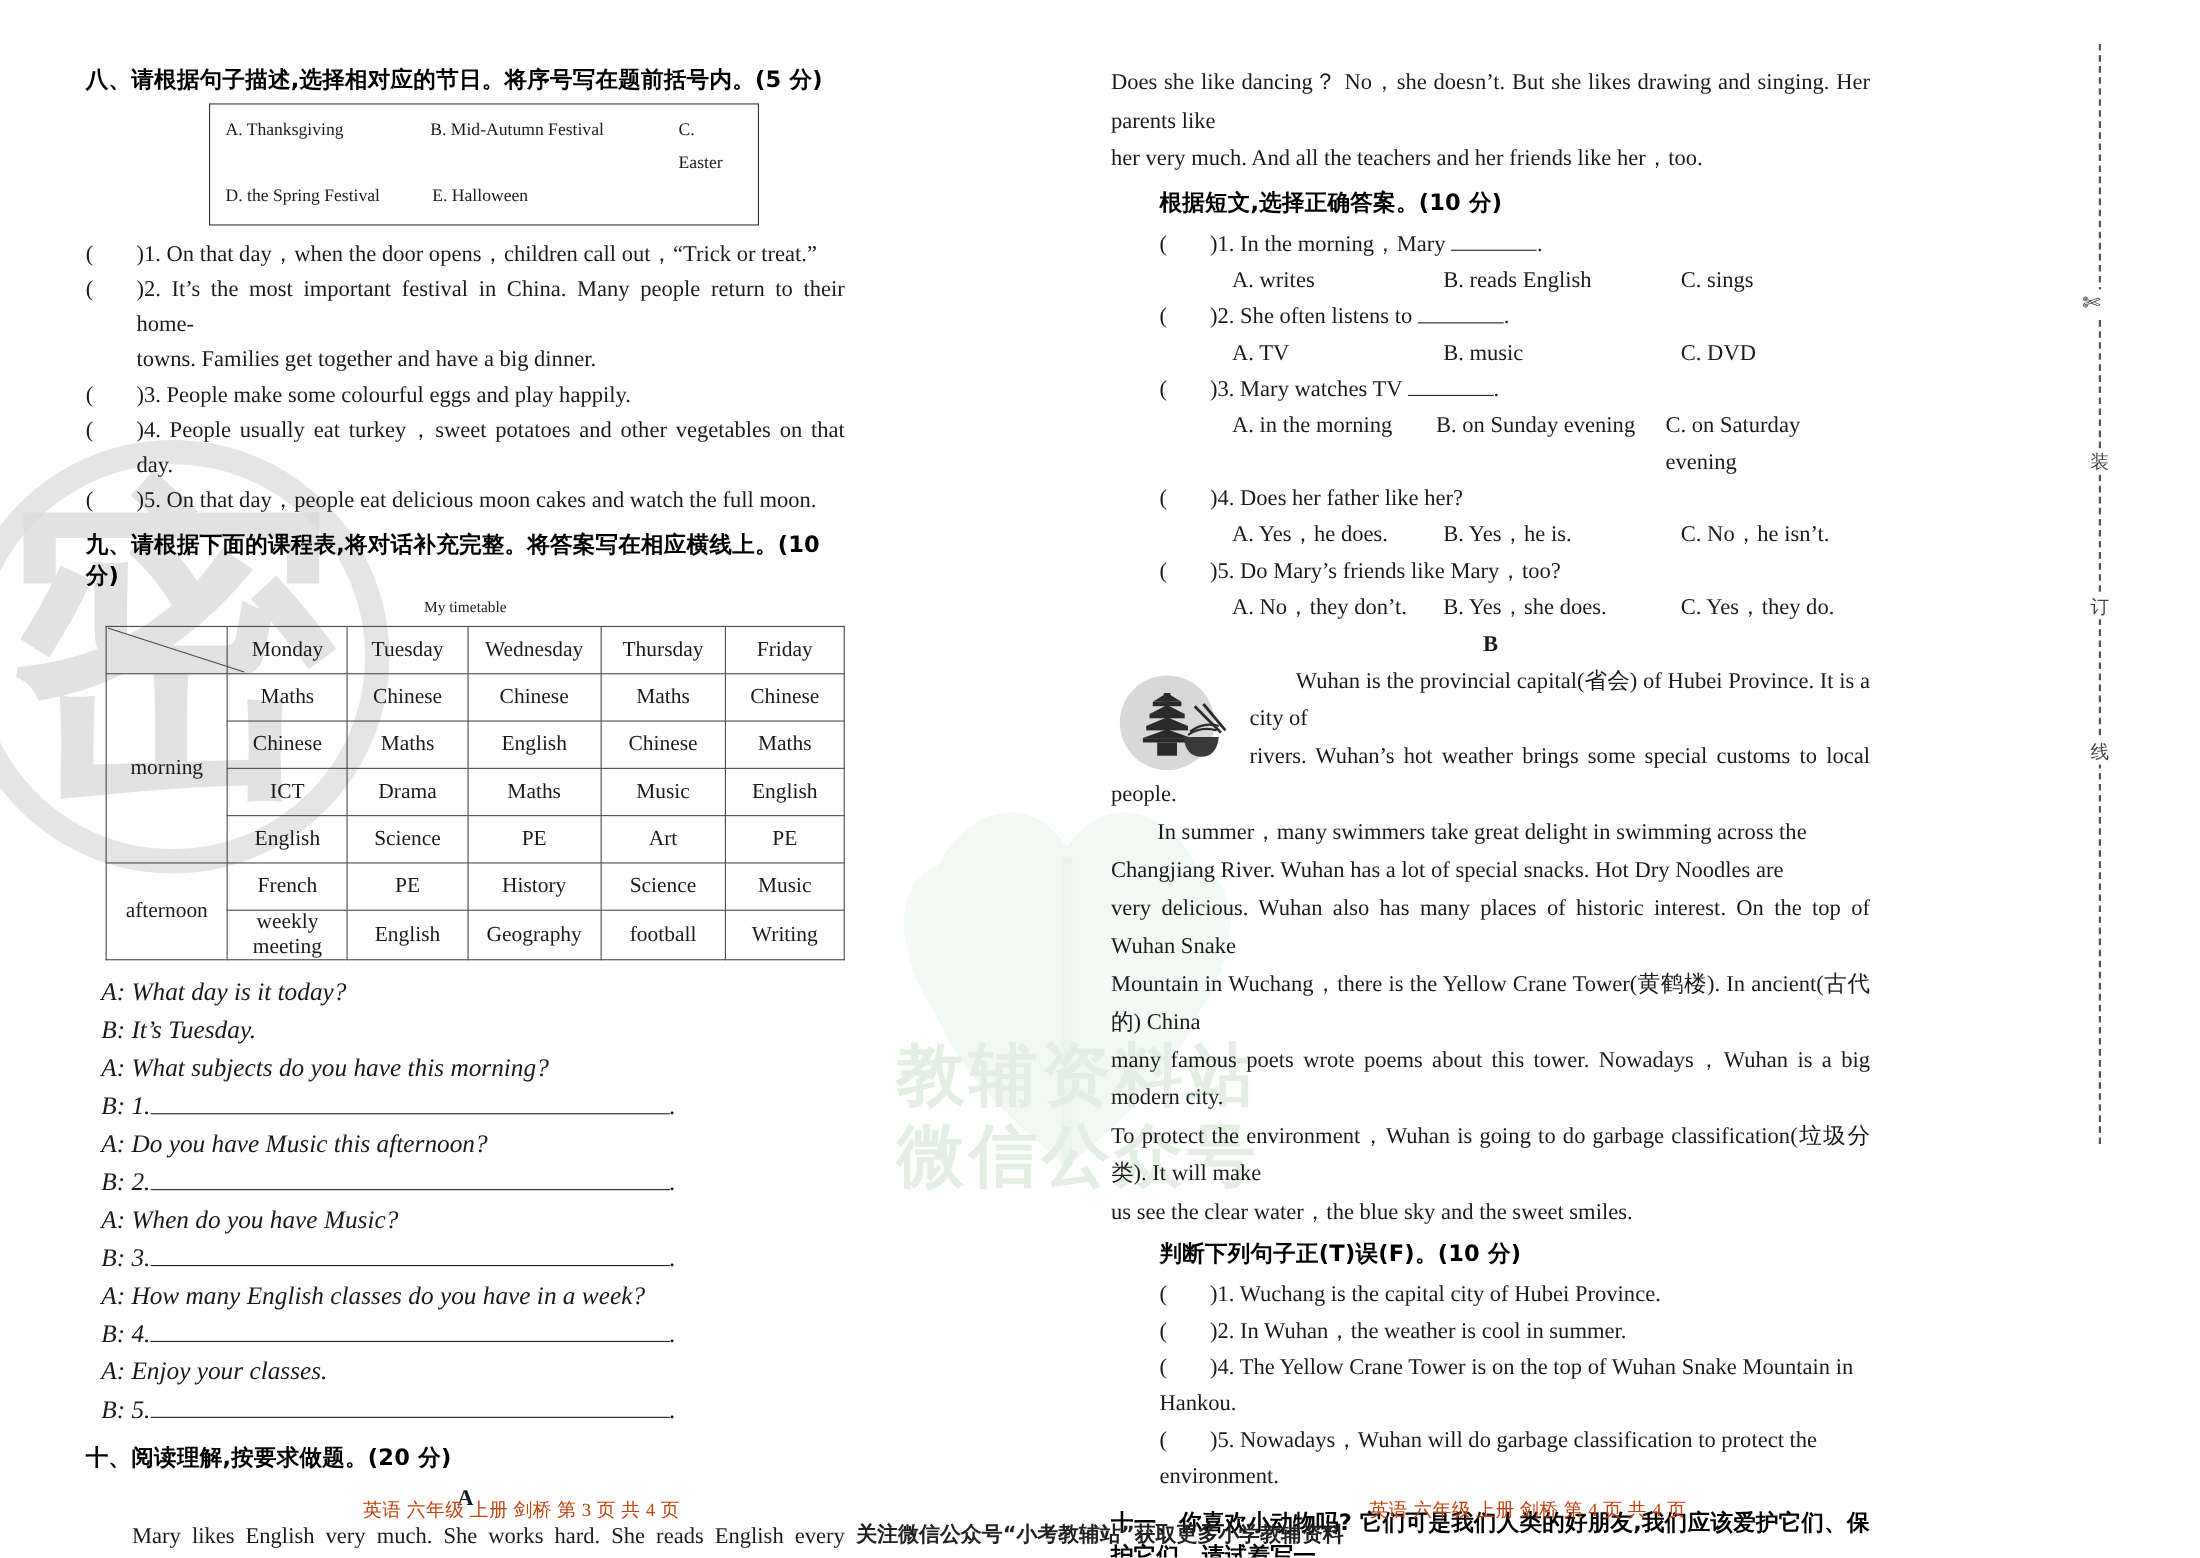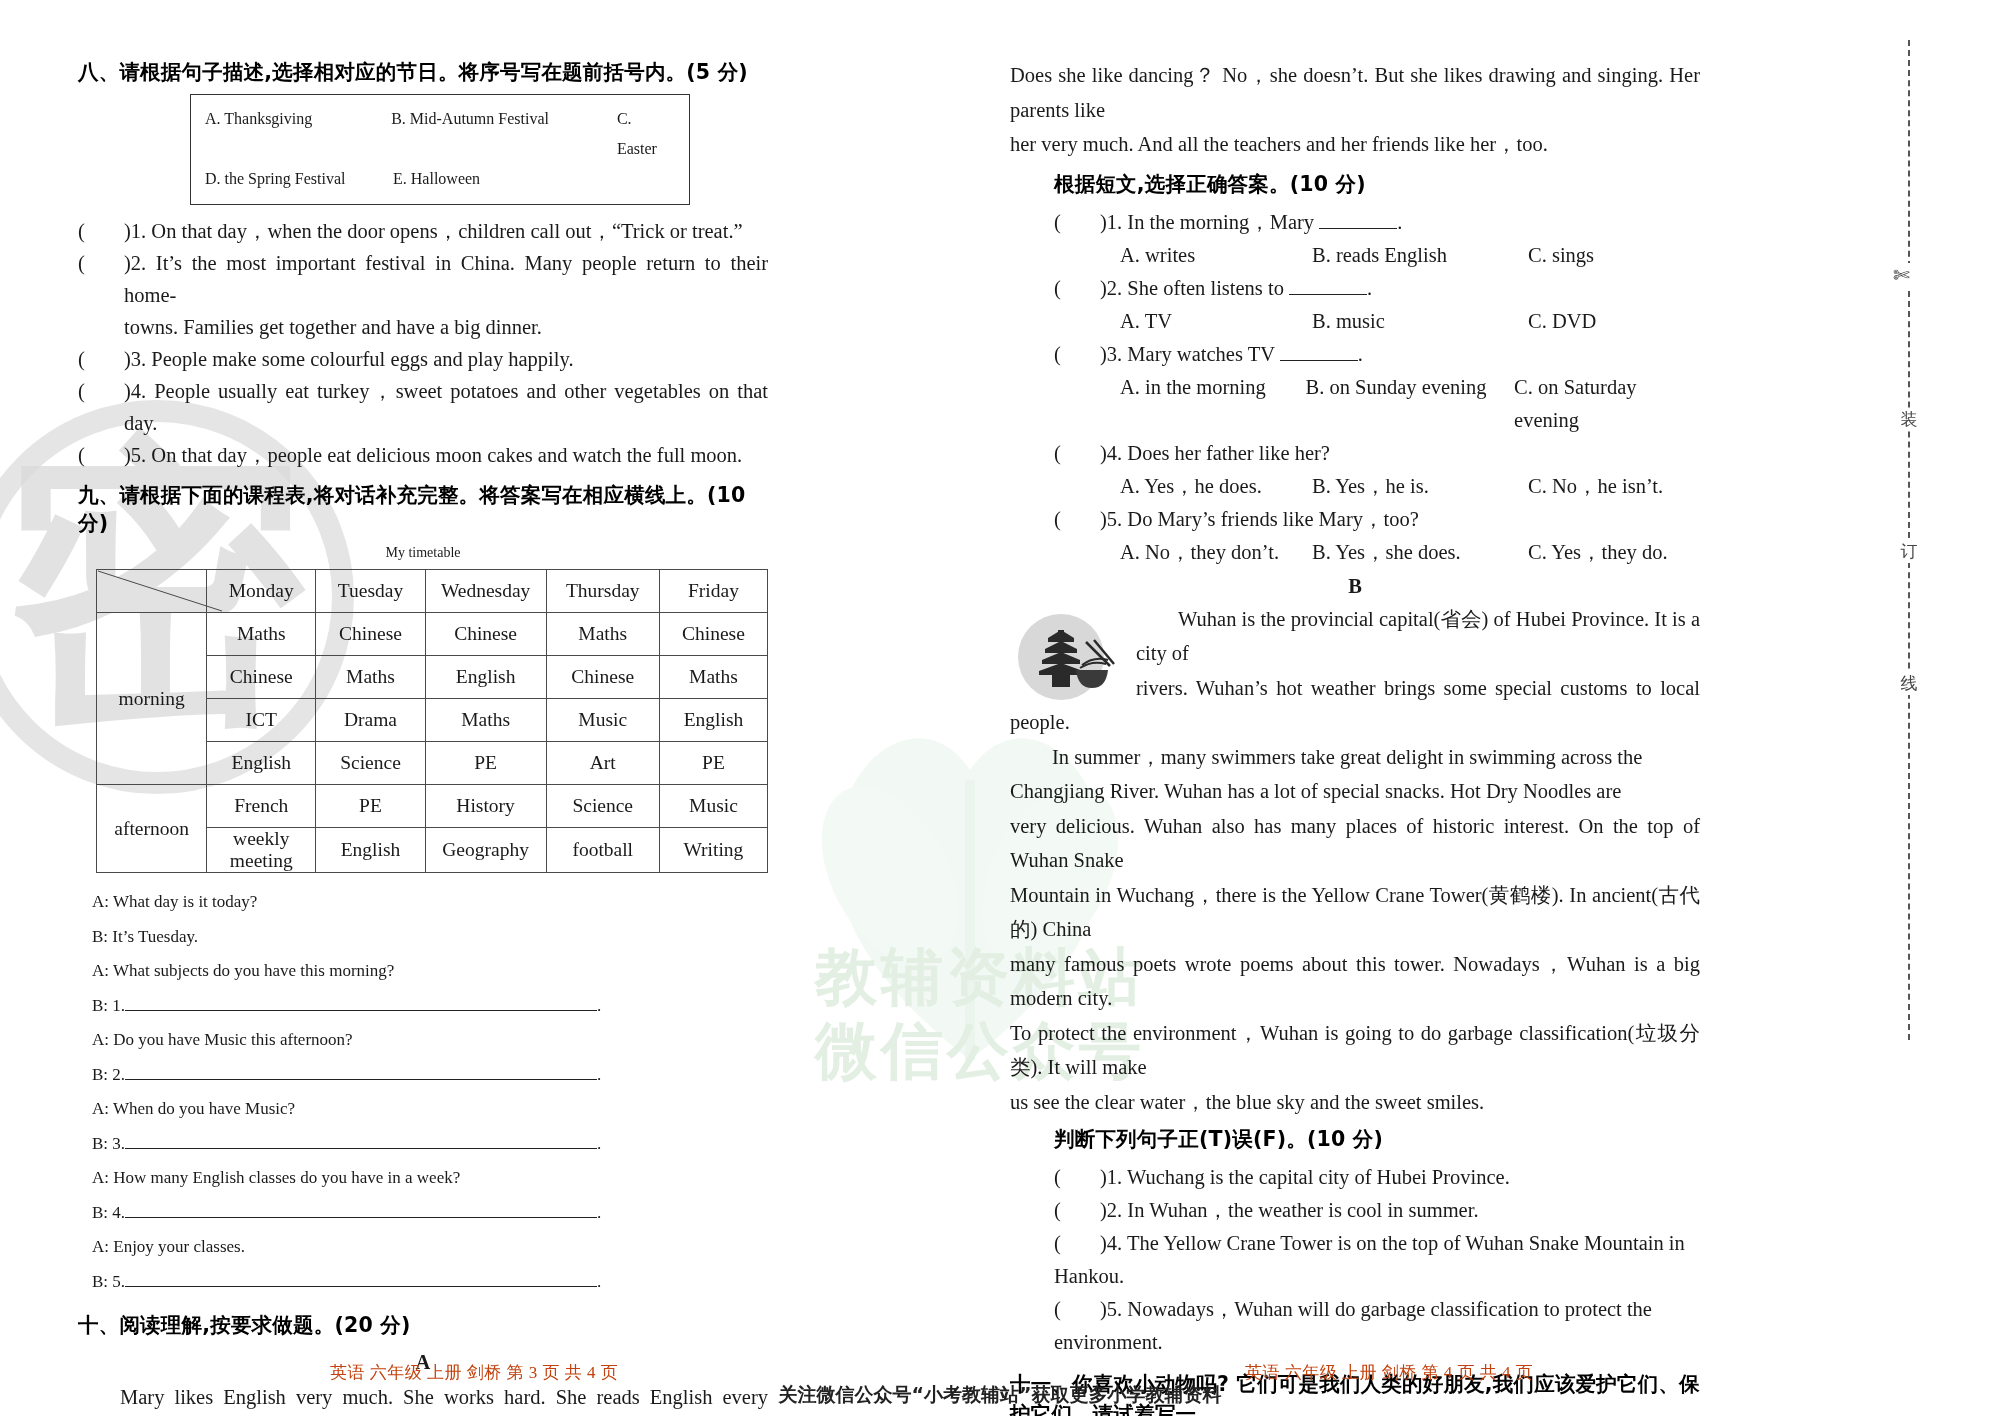--- a/index.html
+++ b/index.html
@@ -72,21 +72,21 @@
   table.tt td{
     border:1px solid #4a4a4a;text-align:center;font-size:19.5px;
     height:42px;padding:0 4px;background:transparent;
   }
   td.corner{width:126px;position:relative;padding:0;}
   td.corner svg{position:absolute;left:0;top:0;}
   td.daycol{width:133px;}
   td.label{width:126px;font-size:19.5px;}
 
   
-  .dlg{font-size:17px;line-height:34.5px;}
+  .dlg{font-size:23px;line-height:34.5px;font-style:italic;}
   .dlg .blank{
     display:inline-block;border-bottom:1.4px solid #222;height:20px;
   }
 
   
   .passage{font-size:20.5px;line-height:34.5px;text-align:justify;}
   .passage .ind{display:inline-block;width:42px;}
   .mc{font-size:20.5px;line-height:33px;}
   .mc .par{display:inline-block;width:46px;}
   .mcopts{display:flex;font-size:20.5px;line-height:33px;padding-left:66px;}

